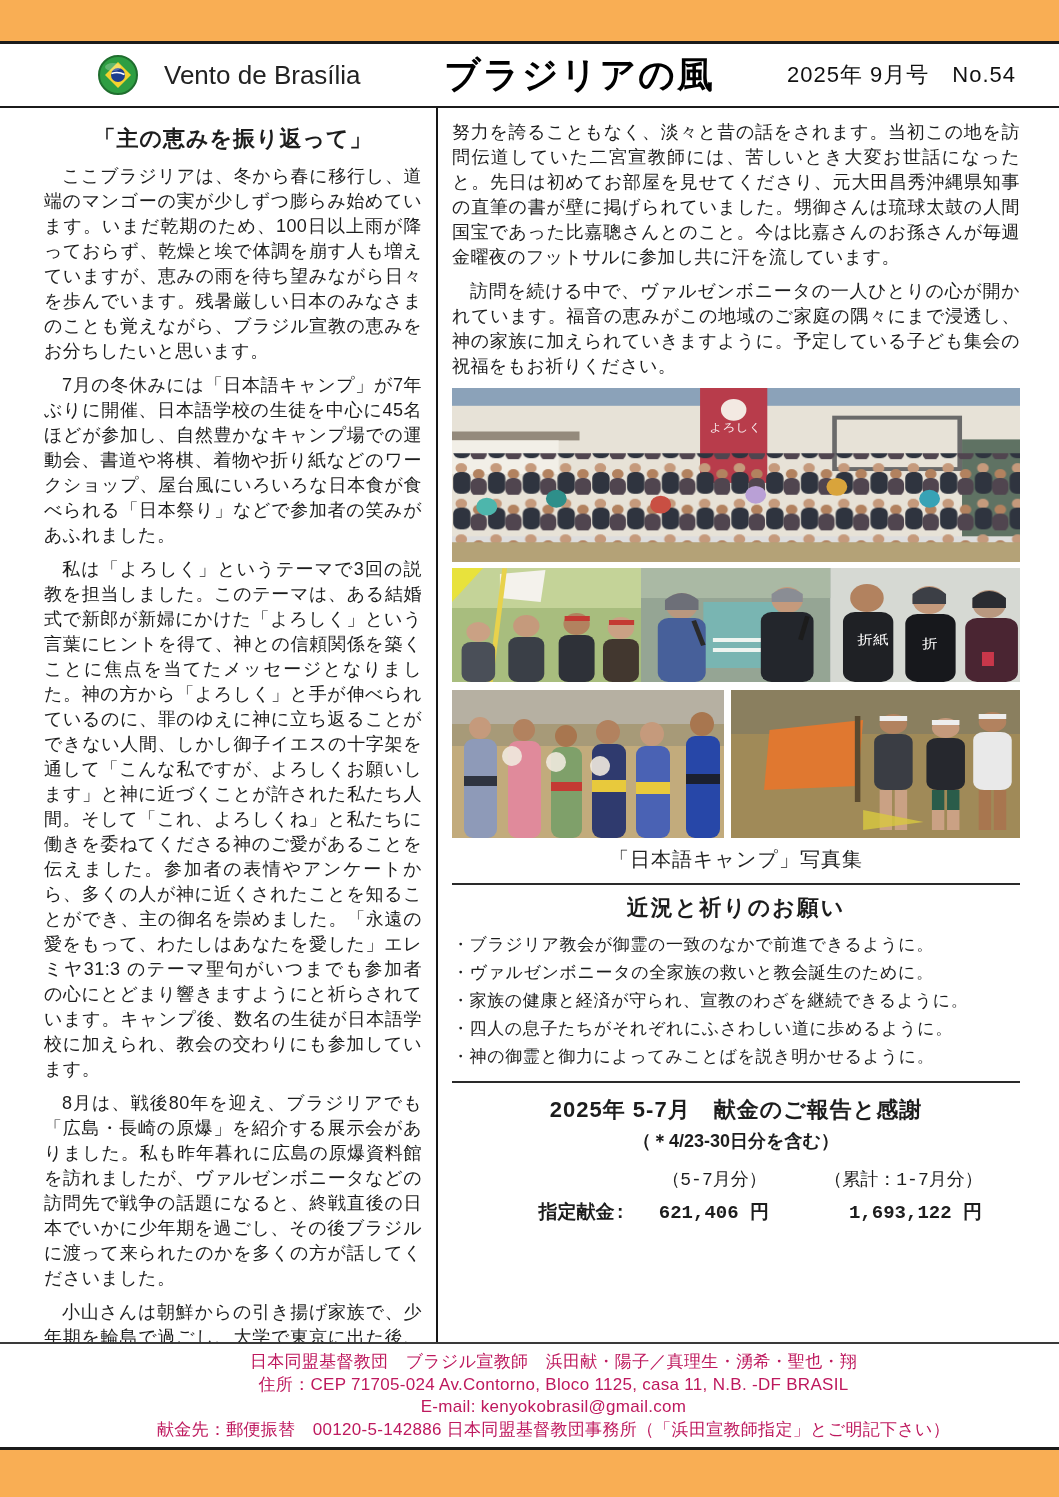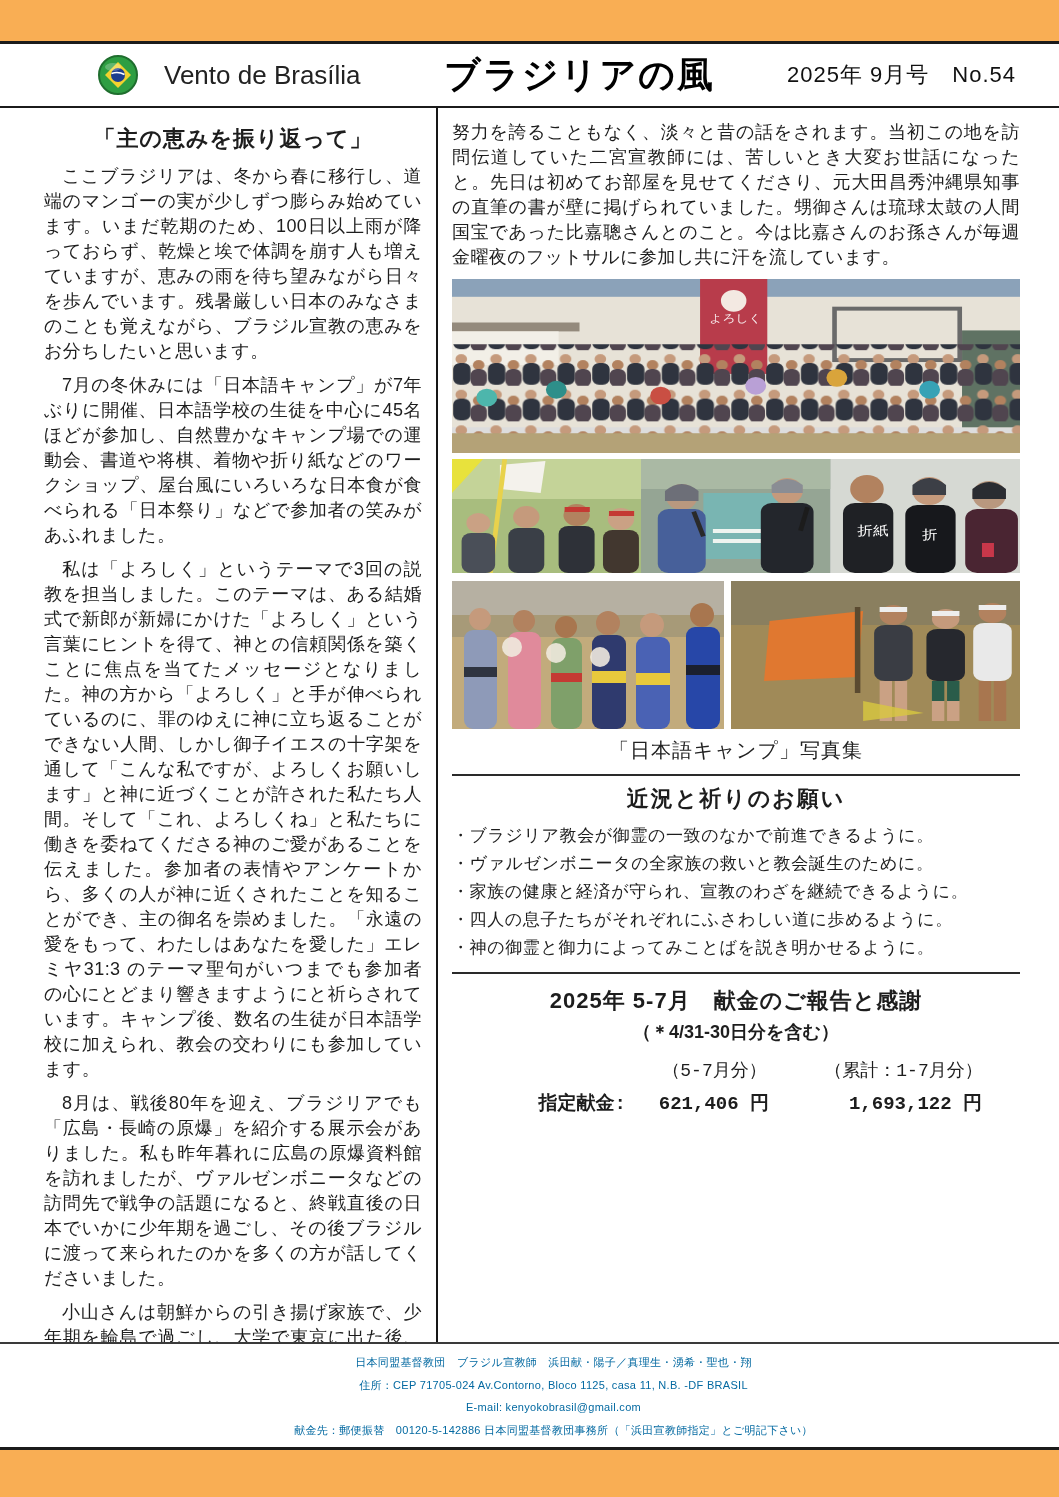--- a/index.html
+++ b/index.html
@@ -49,21 +49,21 @@
   .don-box{margin-top:10px;}
   .don-title{font-size:22px;font-weight:bold;text-align:center;letter-spacing:1px;margin-top:12px;}
   .don-subtitle{font-size:18px;font-weight:bold;text-align:center;margin-top:4px;}
   .don-table{display:grid;grid-template-columns:150px 165px 1fr;margin:14px 10px 0 30px;font-size:19px;row-gap:8px;font-family:Liberation Mono, monospace;}
   .don-h{ text-align:center;font-size:18px;}
   .don-label{text-align:right;padding-right:6px;}
   .don-val{text-align:right;padding-right:28px;}
   .bold{font-weight:bold;}
 
   .footer{flex:0 0 auto;height:96px;border-top:2px solid #3a3a3a;text-align:center;padding-top:7px;}
-  .footer-line{font-size:11px;line-height:22.5px;color:#0369a1;letter-spacing:0.3px;padding-left:48px;}
+  .footer-line{font-size:17px;line-height:22.5px;color:#be185d;letter-spacing:0.3px;padding-left:48px;}
 </style>
 </head>
 <body>
 
 <div class="top-bar"></div>
 
 <div class="header-band">
   <div class="flag-wrap">
     <svg viewBox="0 0 40 40">
       <circle cx="20" cy="20" r="19" fill="#2e9e42"></circle>
@@ -87,20 +87,21 @@
     <p class="para">私は「よろしく」というテーマで3回の説教を担当しました。このテーマは、ある結婚式で新郎が新婦にかけた「よろしく」という言葉にヒントを得て、神との信頼関係を築くことに焦点を当てたメッセージとなりました。神の方から「よろしく」と手が伸べられているのに、罪のゆえに神に立ち返ることができない人間、しかし御子イエスの十字架を通して「こんな私ですが、よろしくお願いします」と神に近づくことが許された私たち人間。そして「これ、よろしくね」と私たちに働きを委ねてくださる神のご愛があることを伝えました。参加者の表情やアンケートから、多くの人が神に近くされたことを知ることができ、主の御名を崇めました。「永遠の愛をもって、わたしはあなたを愛した」エレミヤ31:3 のテーマ聖句がいつまでも参加者の心にとどまり響きますようにと祈らされています。キャンプ後、数名の生徒が日本語学校に加えられ、教会の交わりにも参加しています。</p>
     <p class="para">8月は、戦後80年を迎え、ブラジリアでも「広島・長崎の原爆」を紹介する展示会がありました。私も昨年暮れに広島の原爆資料館を訪れましたが、ヴァルゼンボニータなどの訪問先で戦争の話題になると、終戦直後の日本でいかに少年期を過ごし、その後ブラジルに渡って来られたのかを多くの方が話してくださいました。</p>
     <p class="para">小山さんは朝鮮からの引き揚げ家族で、少年期を輪島で過ごし、大学で東京に出た後、中退してブラジルに渡られました。当初は農場で奴隷のように働かされ、報酬を騙し取られたとも。その後、新天地にブラジリアを選び、農業に専心。今は息子さんが畑仕事を継ぎ、小山さんはNHKを見ながら日本を懐かしむ日々を過ごしていますが、故郷輪島が地震の被害に遭ったことに心を痛めておられます。</p>
     <p class="para">同じヴァルゼンに住む沖縄出身の比嘉さんは、若い時トマト作りで成功するも「運が良かったんだね」とご自分の</p>
   </div>
 
   <div class="divider"></div>
 
   <div class="col-right">
     <p class="para no-indent">努力を誇ることもなく、淡々と昔の話をされます。当初この地を訪問伝道していた二宮宣教師には、苦しいとき大変お世話になったと。先日は初めてお部屋を見せてくださり、元大田昌秀沖縄県知事の直筆の書が壁に掲げられていました。甥御さんは琉球太鼓の人間国宝であった比嘉聰さんとのこと。今は比嘉さんのお孫さんが毎週金曜夜のフットサルに参加し共に汗を流しています。</p>
+    <p class="para">訪問を続ける中で、ヴァルゼンボニータの一人ひとりの心が開かれています。福音の恵みがこの地域のご家庭の隅々にまで浸透し、神の家族に加えられていきますように。予定している子ども集会の祝福をもお祈りください。</p>
 
     <div class="photo photo-large">
       <svg viewBox="0 0 490 176" preserveAspectRatio="none">
         <defs>
           <pattern id="crowd" width="30" height="36" patternUnits="userSpaceOnUse">
             <circle cx="8" cy="9" r="5" fill="#c59a7c"></circle>
               <rect x="1" y="13" width="15" height="22" rx="6" fill="#2f343f"></rect>
             <circle cx="23" cy="15" r="5" fill="#b2825f"></circle>
               <rect x="16" y="19" width="14" height="18" rx="6" fill="#50454f"></rect>
           </pattern>
@@ -244,21 +245,21 @@
     <div class="prayer-item">・ブラジリア教会が御霊の一致のなかで前進できるように。</div>
     <div class="prayer-item">・ヴァルゼンボニータの全家族の救いと教会誕生のために。</div>
     <div class="prayer-item">・家族の健康と経済が守られ、宣教のわざを継続できるように。</div>
     <div class="prayer-item">・四人の息子たちがそれぞれにふさわしい道に歩めるように。</div>
     <div class="prayer-item">・神の御霊と御力によってみことばを説き明かせるように。</div>
 
     <hr class="section-rule">
 
     <div class="don-box">
       <div class="don-title">2025年 5-7月　献金のご報告と感謝</div>
-      <div class="don-subtitle">（＊4/31-30日分を含む）</div>
+      <div class="don-subtitle">（＊4/23-30日分を含む）</div>
       <div class="don-table">
         <div class="don-h"></div>
         <div class="don-h">（5-7月分）</div>
         <div class="don-h">（累計：1-7月分）</div>
 
         <div class="don-label bold">指定献金:</div>
         <div class="don-val bold">621,406 円</div>
         <div class="don-val bold">1,693,122 円</div>
 
       </div>

